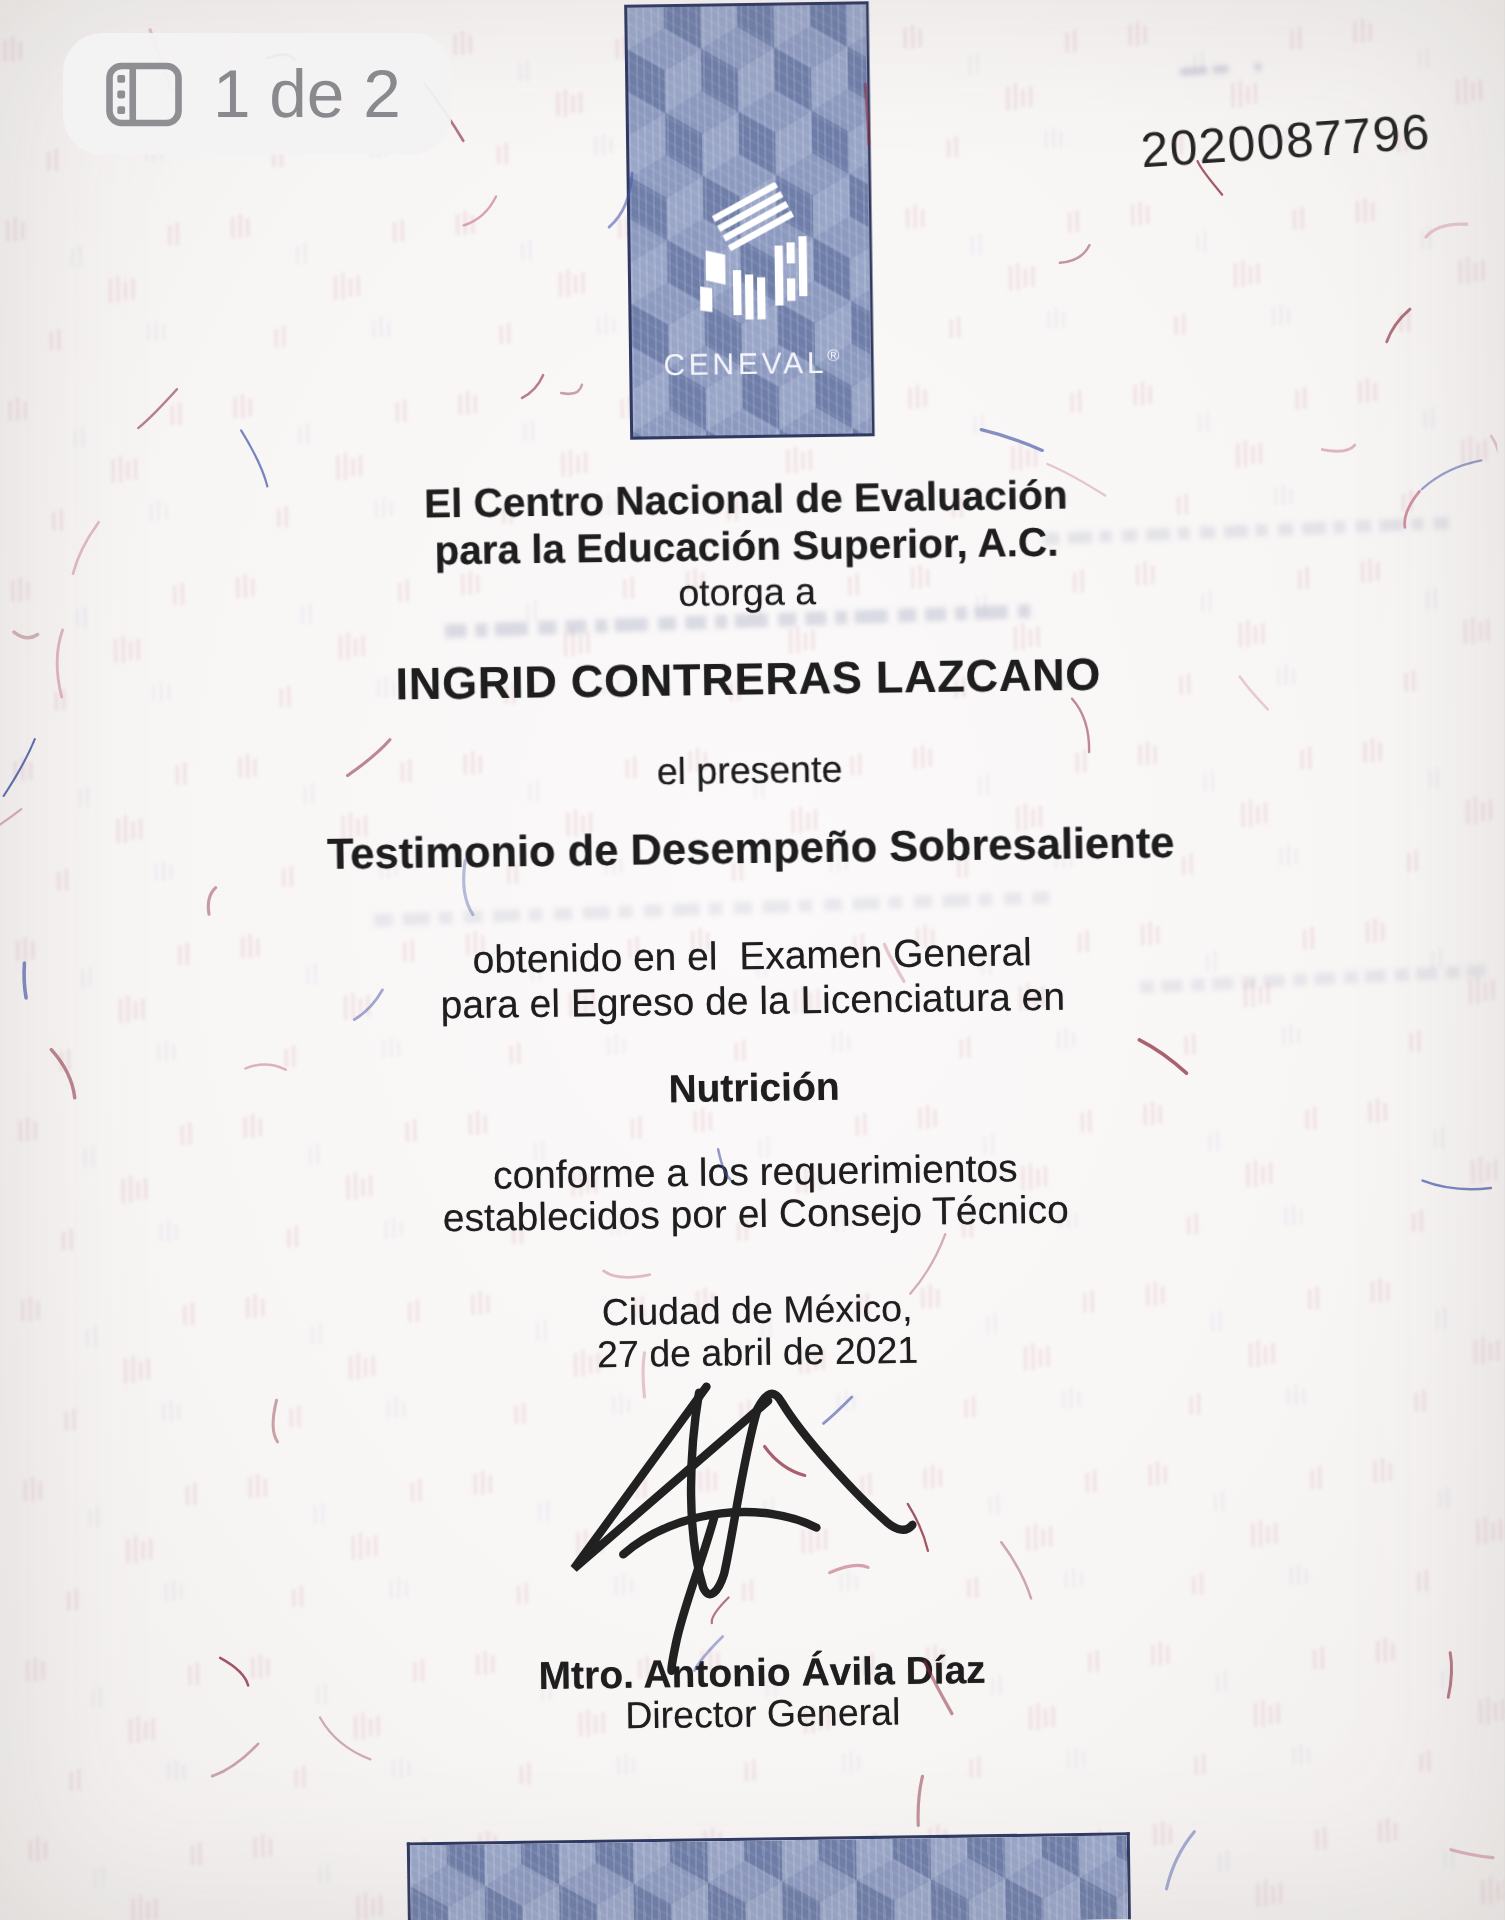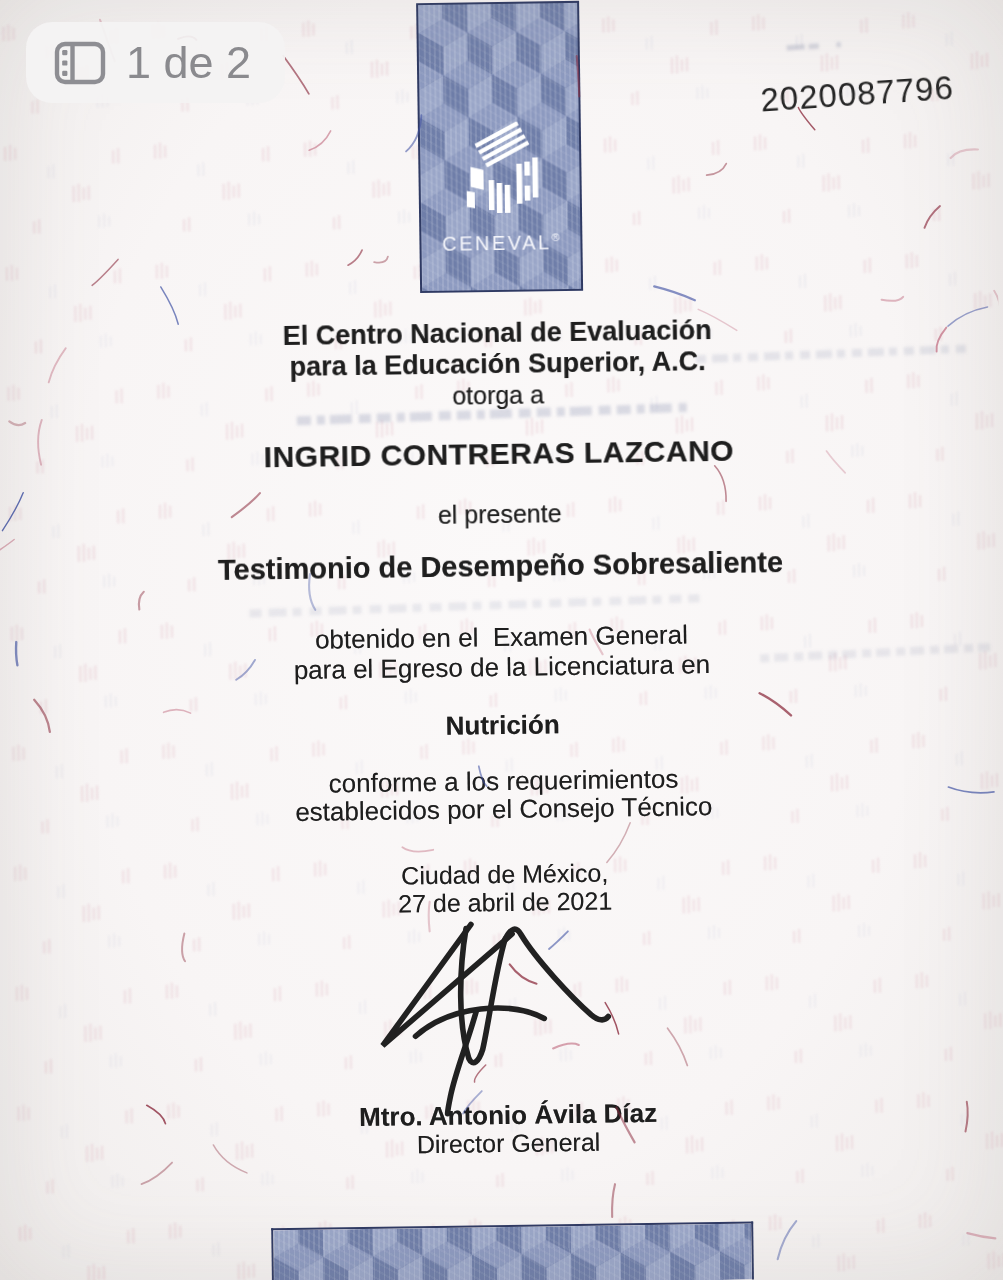--- a/index.html
+++ b/index.html
@@ -42,21 +42,21 @@
   .tline{
     position:absolute;left:0;width:1003px;text-align:center;
     color:#1e1e1e;white-space:pre;
     text-shadow:0 0 0.5px rgba(30,30,30,0.55);
   }
   .b{font-weight:700;}
   .sig-svg{position:absolute;left:350px;top:912px;pointer-events:none;}
 
   
   .page-pill{
-    position:absolute;left:26px;top:22px;height:81px;z-index:40;
+    position:absolute;left:42px;top:22px;height:81px;z-index:40;
     display:flex;align-items:center;gap:20px;padding:0 34px 0 28px;
     background:rgba(243,242,242,0.95);border-radius:26px;
   }
   .page-pill .label{color:#8a8a8e;font-size:45px;line-height:1;white-space:pre;}
   .vignette{position:absolute;inset:0;pointer-events:none;
     box-shadow:inset 0 0 110px rgba(120,110,105,0.14);}
 </style>
 </head>
 <body>
 

